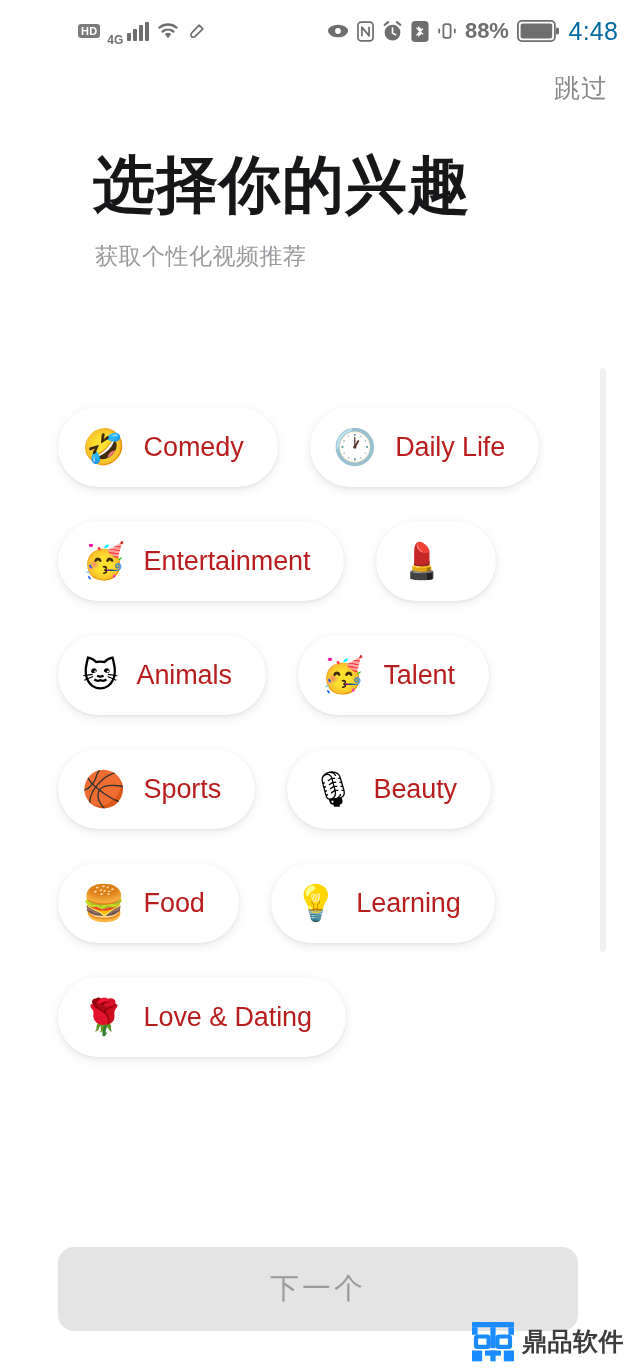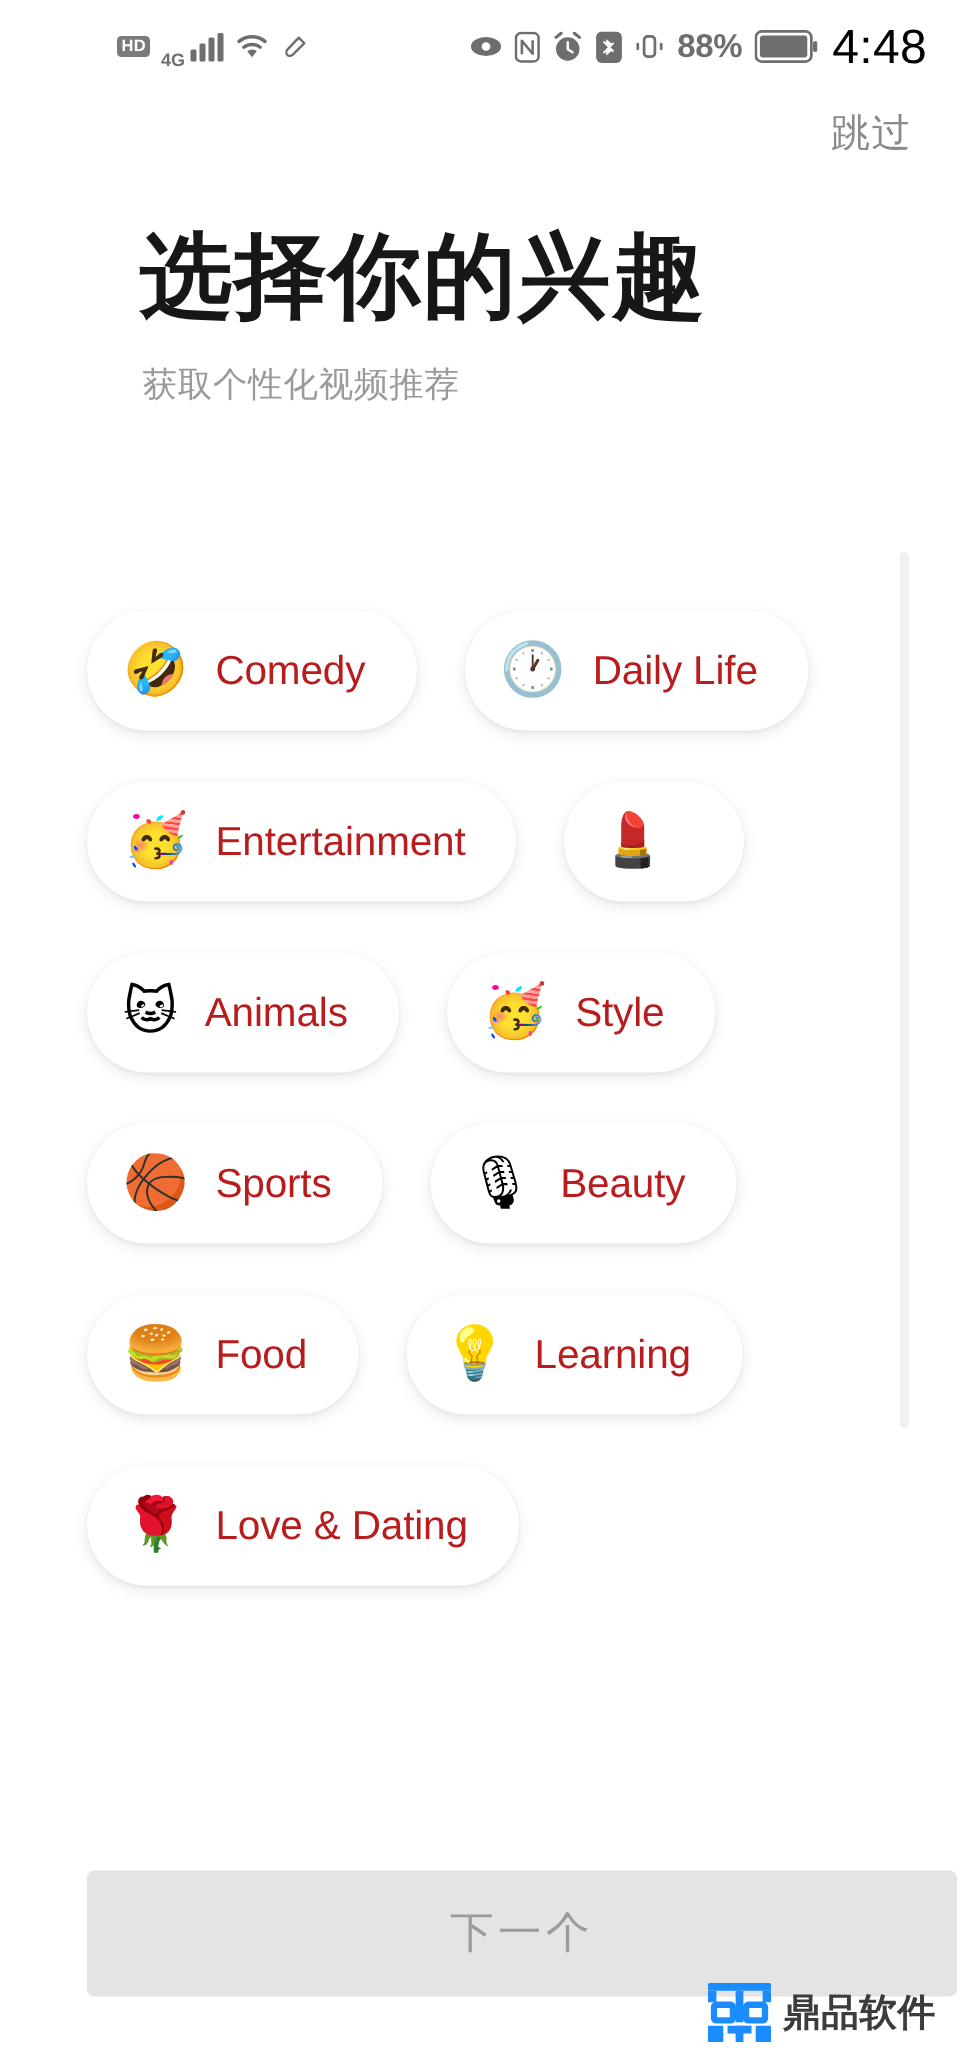--- a/index.html
+++ b/index.html
@@ -70,22 +70,22 @@
   .ic { display: inline-flex; align-items: center; justify-content: center; }
   .ic svg { display: block; }
 
   .battery-pct {
     font-size: 22px;
     color: #6e6e6e;
     letter-spacing: -.2px;
     font-weight: bold;
   }
   .clock-text {
-    font-size: 32px;
-    color: #000000;
+    font-size: 25px;
+    color: #0369a1;
     letter-spacing: .2px;
     margin-left: 2px;
   }
 
   
   .skip-row {
     height: 52px;
     display: flex;
     justify-content: flex-end;
     align-items: center;
@@ -179,25 +179,25 @@
     right: 0;
     bottom: 0;
     height: 150px;
     background: #ffffff;
     box-sizing: border-box;
   }
   .next-button {
     position: absolute;
     left: 58px;
     top: 28px;
-    width: 580px;
+    width: 520px;
     height: 84px;
     background: #e4e4e4;
     border: none;
-    border-radius: 5px;
+    border-radius: 16px;
     font-family: inherit;
     font-size: 29px;
     color: #9b9b9b;
     letter-spacing: 3px;
     cursor: default;
   }
   .watermark {
     position: absolute;
     right: 16px;
     bottom: 6px;
@@ -309,21 +309,21 @@
       </div>
       <div class="chip">
         <span class="chip-emoji">💄</span>
       </div>
       <div class="chip">
         <span class="chip-emoji">🐱</span>
         <span class="chip-label">Animals</span>
       </div>
       <div class="chip">
         <span class="chip-emoji">🥳</span>
-        <span class="chip-label">Style</span>
+        <span class="chip-label">Talent</span>
       </div>
       <div class="chip">
         <span class="chip-emoji">🏀</span>
         <span class="chip-label">Sports</span>
       </div>
       <div class="chip">
         <span class="chip-emoji">🎙</span>
         <span class="chip-label">Beauty</span>
       </div>
       <div class="chip">

